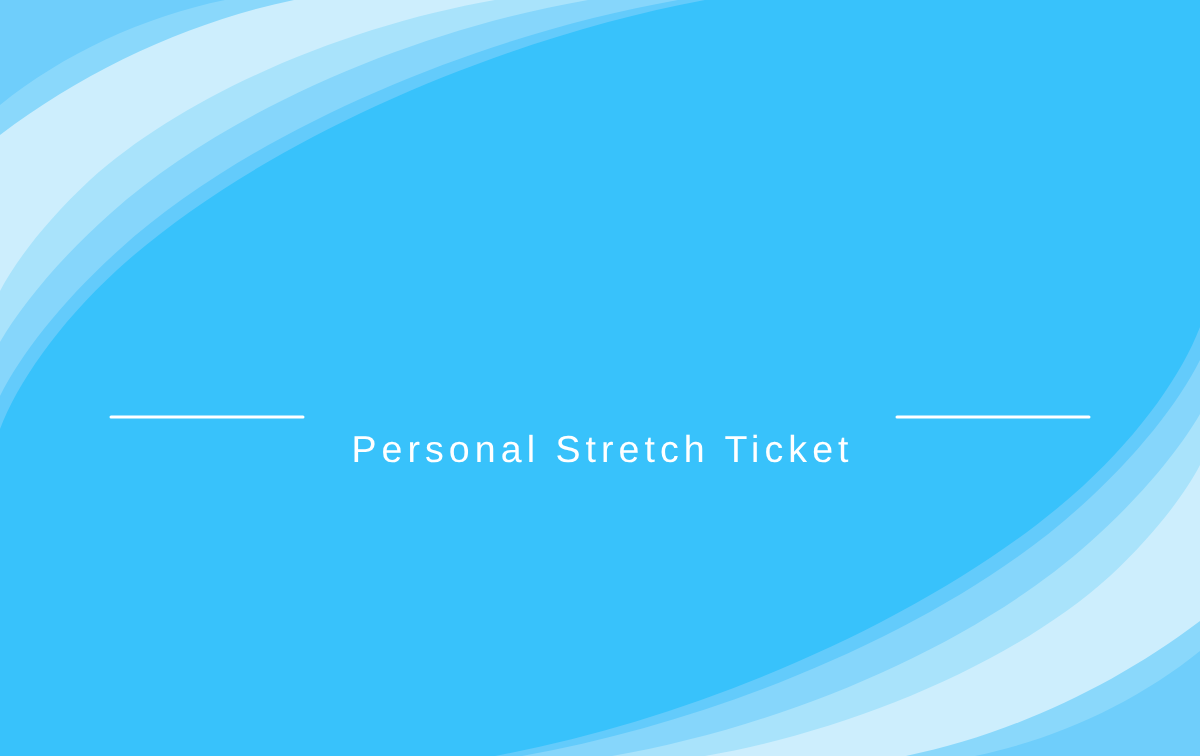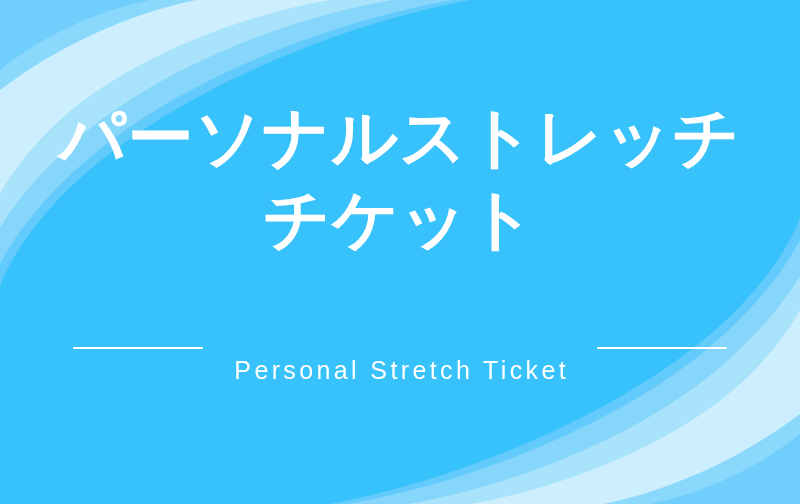--- a/index.html
+++ b/index.html
@@ -118,24 +118,20 @@
         <path d="M0,0 L392,0 C276,20 150,74 74,142 C40,172 14,204 0,228 Z" fill="#a9e3fb"></path>
         <path d="M0,0 L330,0 C232,17 124,62 60,120 C32,146 11,173 0,194 Z" fill="#cdeefd"></path>
         <path d="M0,0 L196,0 C128,14 58,46 0,90 Z" fill="#8ad8fb"></path>
         <path d="M0,0 L150,0 C96,11 42,36 0,70 Z" fill="#6fcefb"></path>
       </g>
     </svg>
   </div>
 
   <div class="content">
 
-    <div class="title-block">
-      <span class="title-line">パーソナルストレッチ</span>
-      <span class="title-line">チケット</span>
-    </div>
 
     <div class="subtitle-row">
       <span class="rule"></span>
       <span class="subtitle">Personal Stretch Ticket</span>
       <span class="rule"></span>
     </div>
 
   </div>
 </div>
 

